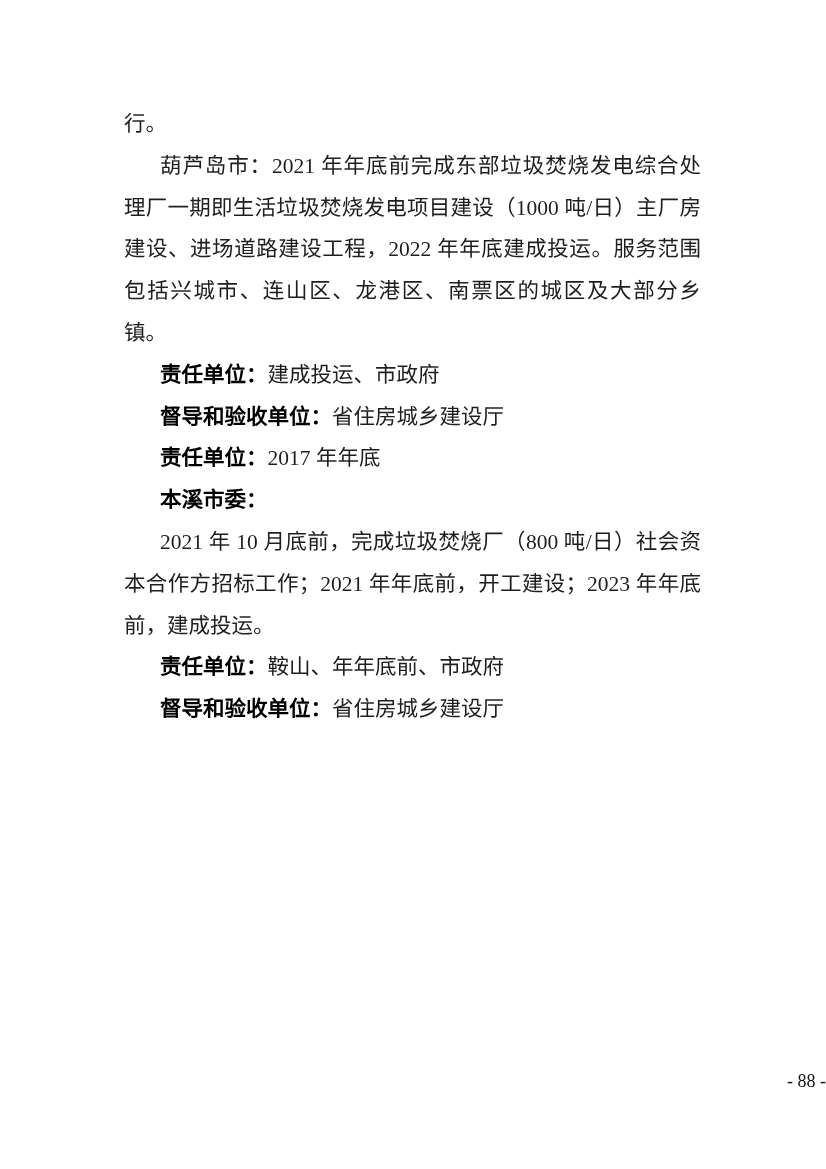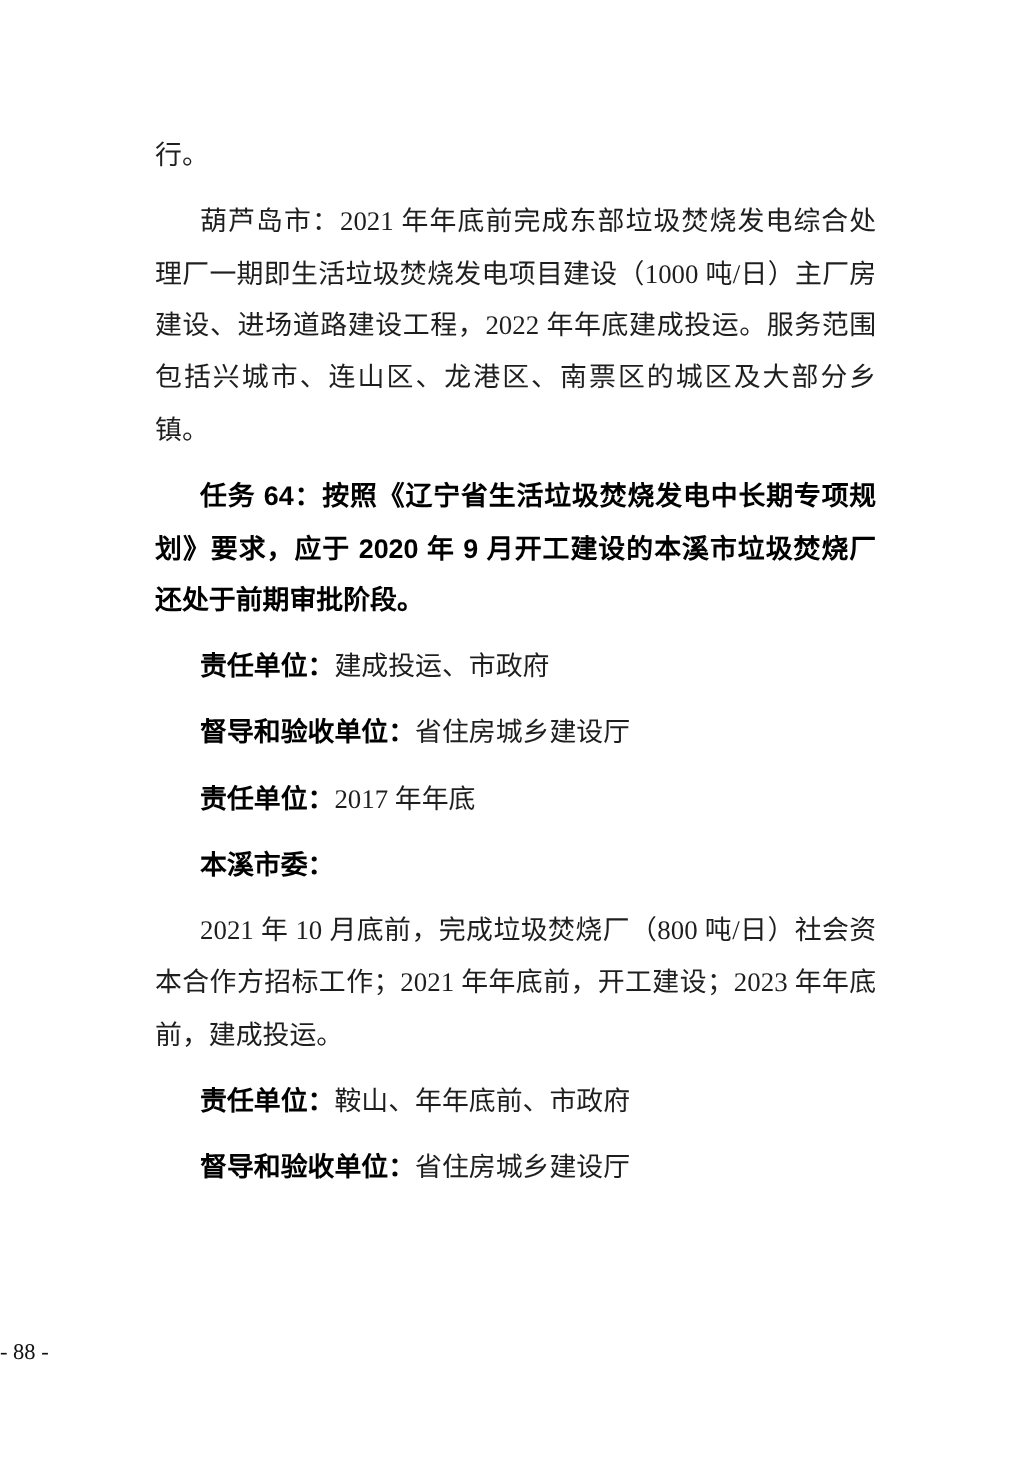--- a/index.html
+++ b/index.html
@@ -25,51 +25,49 @@
     padding: 0;
     font-family: "Liberation Serif", "DejaVu Serif", serif;
     font-size: 21.5px;
     line-height: 41.8px;
     color: #1e1e1e;
     text-align: justify;
     text-justify: inter-ideograph;
   }
   .para.indent {
     text-indent: 36px;
-    margin-top: 11px;
   }
   .run {
     font-family: "Liberation Serif", "DejaVu Serif", serif;
     font-weight: normal;
   }
   .run.bold {
     font-family: "Liberation Sans", "DejaVu Sans", sans-serif;
     font-weight: 700;
     color: #000000;
   }
   .page-number {
     position: absolute;
     left: 0;
     right: 0;
     top: 1070px;
-    text-align: left;
+    text-align: right;
     font-family: "Liberation Serif", "DejaVu Serif", serif;
     font-size: 18px;
     line-height: 22px;
     color: #111111;
   }
 </style>
 </head>
 <body>
 
 <div class="page">
   <div class="content">
       <p class="para"><span class="run">行。</span></p>
       <p class="para indent"><span class="run">葫芦岛市：2021 年年底前完成东部垃圾焚烧发电综合处理厂一期即生活垃圾焚烧发电项目建设（1000 吨/日）主厂房建设、进场道路建设工程，2022 年年底建成投运。服务范围包括兴城市、连山区、龙港区、南票区的城区及大部分乡镇。</span></p>
-      <p class="para indent"><span class="run bold">任务 64：按照《辽宁省生活垃圾焚烧发电中长期专项规划》要求，应于 2020 年 9 月开工建设的本溪市垃圾焚烧厂还处于前期审批阶段。</span></p>
       <p class="para indent"><span class="run bold">责任单位：</span><span class="run">建成投运、市政府</span></p>
       <p class="para indent"><span class="run bold">督导和验收单位：</span><span class="run">省住房城乡建设厅</span></p>
       <p class="para indent"><span class="run bold">责任单位：</span><span class="run">2017 年年底</span></p>
       <p class="para indent"><span class="run bold">本溪市委：</span></p>
       <p class="para indent"><span class="run">2021 年 10 月底前，完成垃圾焚烧厂（800 吨/日）社会资本合作方招标工作；2021 年年底前，开工建设；2023 年年底前，建成投运。</span></p>
       <p class="para indent"><span class="run bold">责任单位：</span><span class="run">鞍山、年年底前、市政府</span></p>
       <p class="para indent"><span class="run bold">督导和验收单位：</span><span class="run">省住房城乡建设厅</span></p>
     </div>
   <div class="page-number">- 88 -</div>
 </div>

